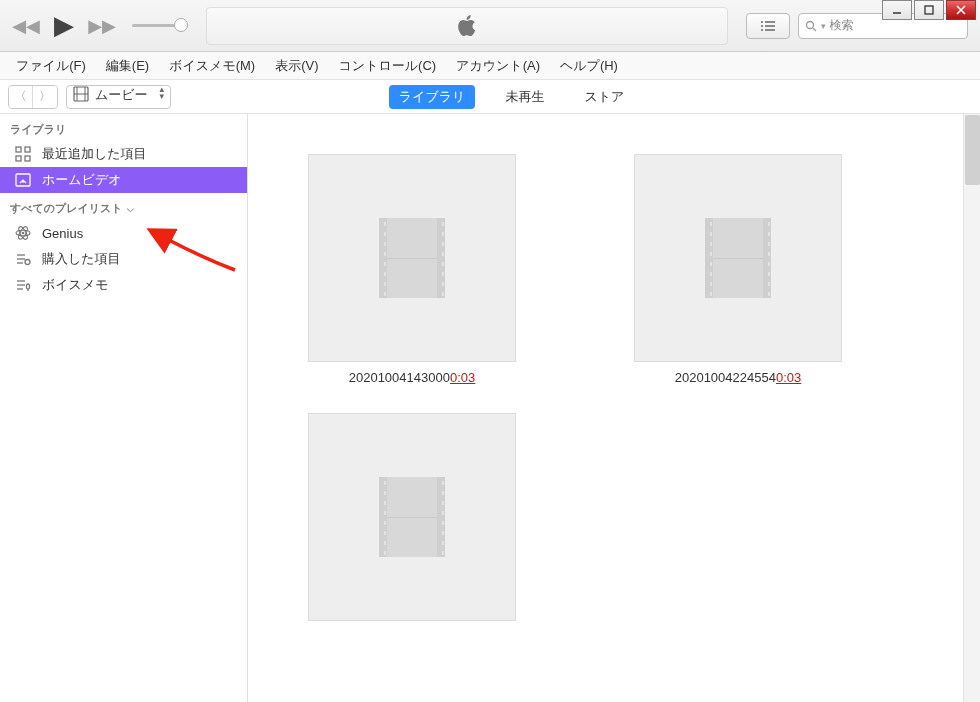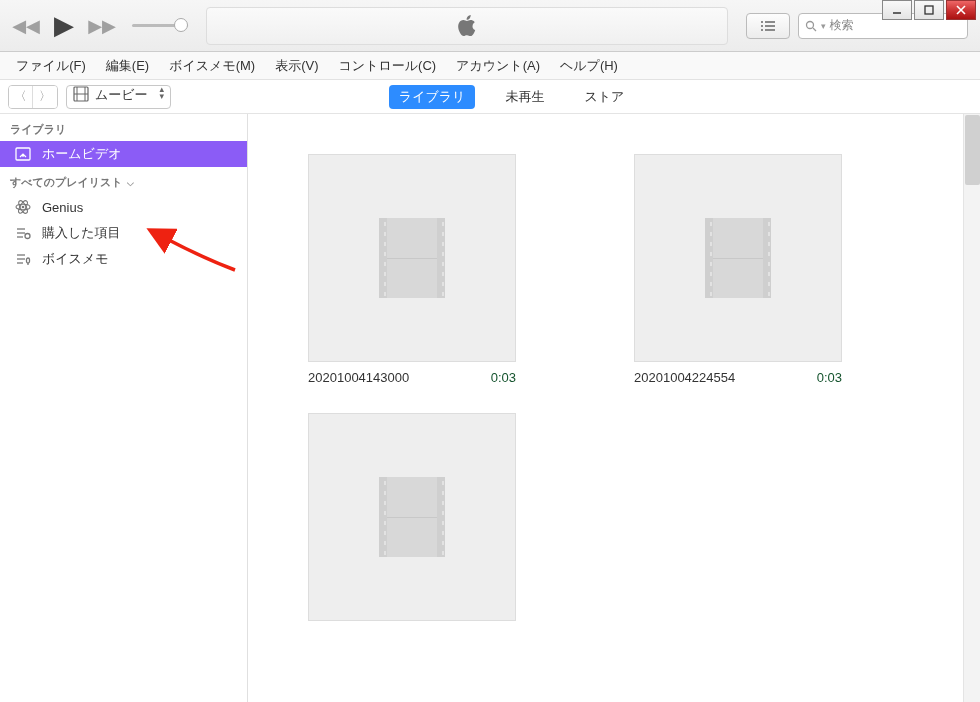--- a/index.html
+++ b/index.html
@@ -46,29 +46,29 @@
 .sidebar { width: 248px; border-right:1px solid #e0e0e0; background:#fff; font-size:13px; overflow:hidden; }
 .side-header { padding: 8px 10px 4px; font-size:11px; color:#777; font-weight:bold; }
 .side-header .disc { font-size:9px; margin-left:2px; color:#999; }
 .side-row { display:flex; align-items:center; gap:10px; padding: 5px 14px; color:#333; height:26px; }
 .side-row .ic { width:18px; height:18px; display:flex; align-items:center; justify-content:center; color:#777; flex-shrink:0; }
 .side-row.active { background:#8b5cf6; color:#fff; }
 .side-row.active .ic { color:#fff; }
 
 .content { flex:1; position:relative; overflow:auto; padding: 40px 60px; }
 .grid { display:grid; grid-template-columns: 208px 208px; gap: 28px 118px; }
-.thumb { display:flex; flex-direction:column; gap:8px; }
+.thumb { display:flex; flex-direction:column; gap:8px;align-items:center; }
 .thumb-box { width:208px; height:208px; background:#eee; border:1px solid #ddd; display:flex; align-items:center; justify-content:center; }
 .film { width:66px; height:80px; background:#d8d8d8; border-left:8px solid #cfcfcf; border-right:8px solid #cfcfcf; position:relative; }
 .film::before, .film::after { content:""; position:absolute; left:-8px; right:-8px; height:100%; background-image: radial-gradient(#e2e2e2 1.5px, transparent 1.5px); background-size: 8px 10px; background-position: 1.5px 1px; background-repeat: repeat-y; }
 .film::after { left:auto; right:-8px; width:8px; }
 .film::before { width:8px; }
 .film-h { position:absolute; top:50%; left:0; right:0; height:1px; background:#c8c8c8; }
 .thumb-meta { display:flex; justify-content:space-between; font-size:13px; color:#333; }
-.thumb-meta .dur { color:#14532d; }
+.thumb-meta .dur { color:#b91c1c;text-decoration:underline; }
 
 
 .arrow { position:absolute; pointer-events:none; }
 .arrow svg { overflow:visible; }
 
 
 .vscroll { position:absolute; top:114px; right:0; width:17px; bottom:0; background:#f3f3f3; border-left:1px solid #e4e4e4; }
 .vscroll-thumb { width:15px; margin:1px; height:70px; background:#d0d0d0; border-radius:2px; }
 </style>
 </head>
@@ -167,20 +167,33 @@
     <div class="tab">ストア</div>
   </div>
   <div style="width:120px"></div>
 </div>
 
 <div class="main">
 
   <div class="sidebar">
     <div class="side-header">ライブラリ</div>
 
+    <div class="side-row">
+      <span class="ic">
+          <svg width="16" height="16">
+            <g fill="none" stroke="currentColor" stroke-width="1.3">
+              <rect x="1" y="1" width="5" height="5"></rect>
+              <rect x="10" y="1" width="5" height="5"></rect>
+              <rect x="1" y="10" width="5" height="5"></rect>
+              <rect x="10" y="10" width="5" height="5"></rect>
+            </g>
+          </svg>
+        </span>
+      <span>最近追加した項目</span>
+    </div>
     <div class="side-row active">
       <span class="ic">
           <svg width="16" height="16">
             <rect x="1" y="2" width="14" height="12" rx="1" fill="none" stroke="currentColor" stroke-width="1.3"></rect>
             <path d="M5 11 l3-3 3 3 M8 8 v3" fill="none" stroke="currentColor" stroke-width="1.2"></path>
           </svg>
         </span>
       <span>ホームビデオ</span>
     </div>
 

